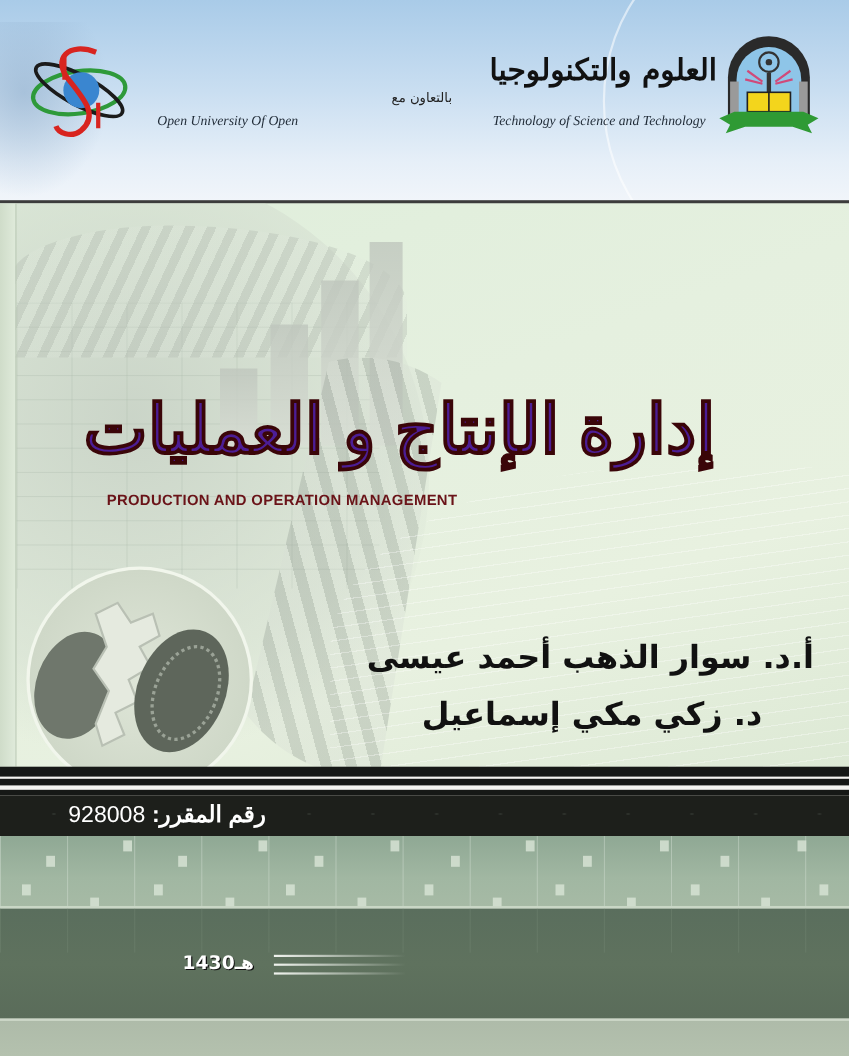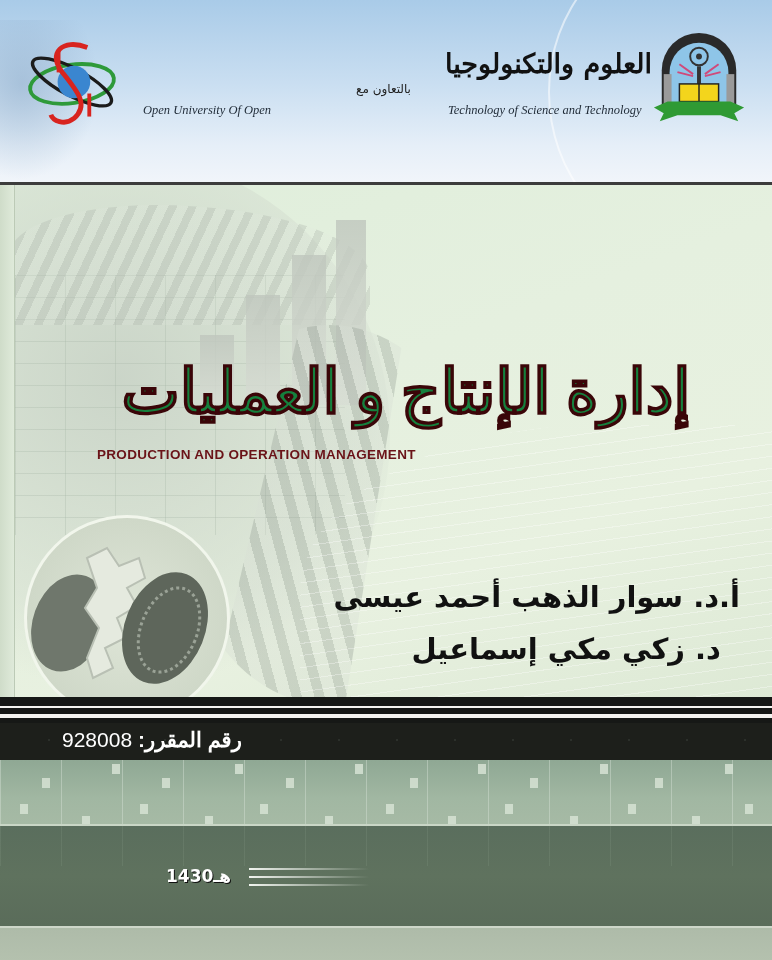--- a/index.html
+++ b/index.html
@@ -72,36 +72,36 @@
     opacity: 0.6;
   }
   .gear-circle {
     position: absolute; left: 24px; top: 330px; width: 200px; height: 200px; border-radius: 50%;
     background: radial-gradient(circle at 50% 50%, #dfe6d8 0%, #cfd8c8 70%, #c2ccbb 100%);
     border: 3px solid rgba(245,250,240,0.9);
     overflow: hidden;
   }
 
   .title-ar {
-    position: absolute; left: 76px; top: 352px; width: 660px; text-align: center;
-    font-size: 62px; font-weight: bold; color: #15803d; direction: rtl;
-    font-family: Liberation Serif, serif;
+    position: absolute; left: 76px; top: 352px; width: 660px; text-align: left;
+    font-size: 62px; font-weight: bold; color: #4c1d95; direction: rtl;
+    font-family: Liberation Sans, sans-serif;
     -webkit-text-stroke: 1.5px #3a0508;
     letter-spacing: 1px; line-height: 80px;
   }
   .title-en {
     position: absolute; left: 81px; top: 447px; font-size: 13.5px; font-weight: bold;
     color: #6a1318; letter-spacing: 0.3px; font-family: "Liberation Sans", sans-serif; padding-left: 16px;
   }
   .author {
     position: absolute; font-size: 29px; font-weight: bold; color: #111;
     direction: rtl; font-family: "DejaVu Sans", sans-serif; white-space: nowrap;
   }
   .author-1 { left: 412px; top: 580px; width: 328px; text-align: center; }
-  .author-2 { left: 448px; top: 632px; width: 273px; text-align: right; }
+  .author-2 { left: 420px; top: 632px; width: 273px; text-align: right; }
 
   
   .stripes { position: absolute; left: 0; top: 697px; width: 772px; height: 30px; background: #161816; }
   .stripes .s { position: absolute; left: 0; width: 772px; background: #f4f4f0; }
 
   .course-band {
     position: absolute; left: 0; top: 723px; width: 772px; height: 37px;
     background: #1d1f1b;
   }
   .course-band .dots {

